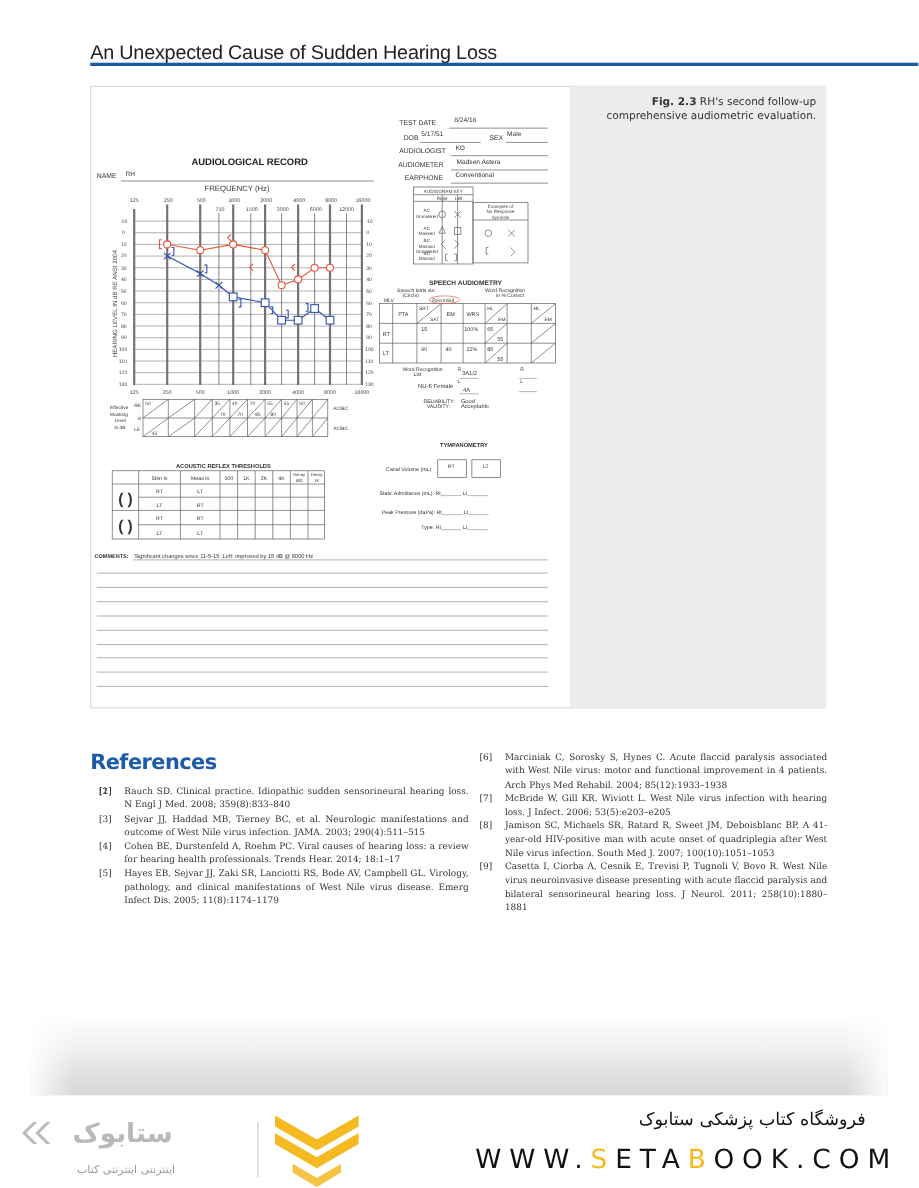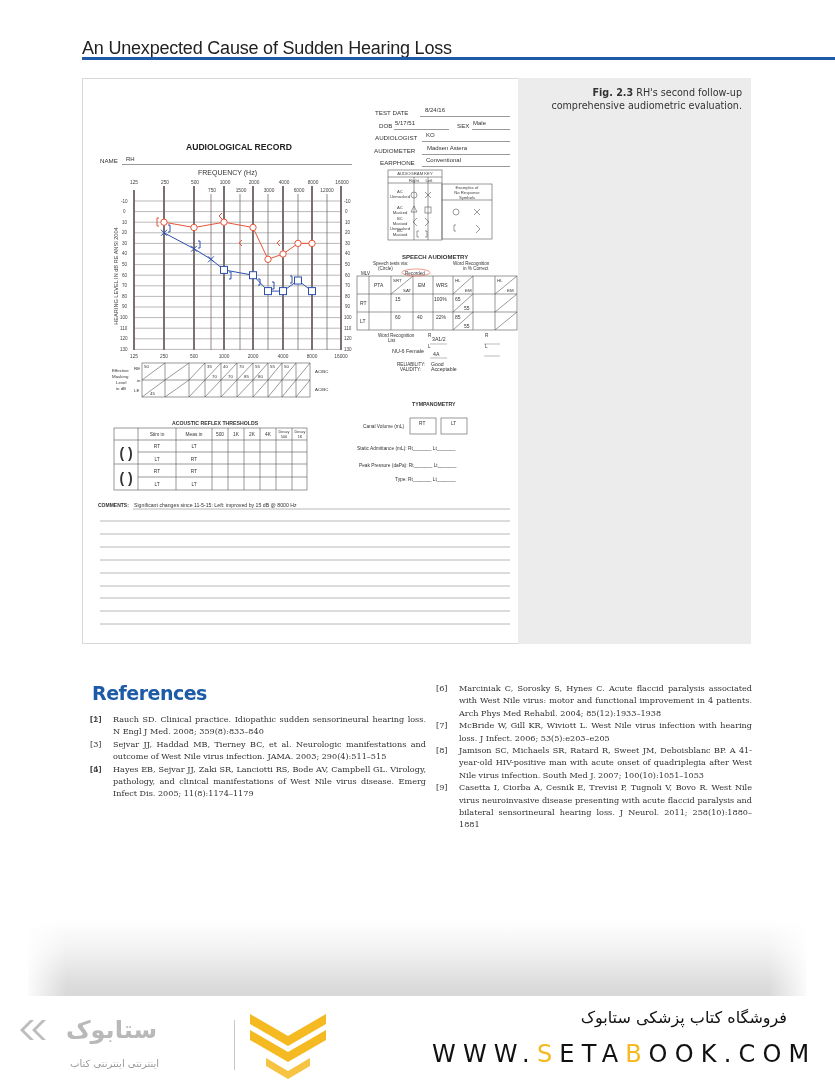--- a/index.html
+++ b/index.html
@@ -7,29 +7,29 @@
   body { position: relative; font-family: "Liberation Sans", sans-serif; color: #222; }
 
   .running-head { position: absolute; left: 82px; top: 38px; font-family: "Liberation Sans", sans-serif; font-size: 18px; color: #222; letter-spacing: -0.2px; }
   .head-rule { position: absolute; left: 82px; top: 57px; width: 753px; height: 3px; background: #1d5aa8; }
 
   .figure-frame { position: absolute; left: 82px; top: 78px; width: 669px; height: 566px; border: 1px solid #d8d8d8; background: #fff; }
   .caption-panel { position: absolute; left: 518px; top: 78px; width: 233px; height: 566px; background: #ececec; }
   .caption { position: absolute; left: 527px; top: 86px; width: 215px; font-family: "DejaVu Sans", sans-serif; font-size: 9.6px; line-height: 13px; color: #333; text-align: right; }
   .caption b { font-weight: bold; }
 
-  .form { position: absolute; left: 82px; top: 78px; width: 436px; height: 566px; font-family: "Liberation Sans", sans-serif; color: #333; }
+  .form { position: absolute; left: 70px; top: 78px; width: 436px; height: 566px; font-family: "Liberation Sans", sans-serif; color: #333; }
   .form .lbl { position: absolute; font-size: 6.2px; color: #333; white-space: nowrap; }
   .form .val { position: absolute; font-size: 6px; color: #333; white-space: nowrap; }
   .form .line { position: absolute; height: 1px; background: #9a9a9a; }
   .form .title { position: absolute; font-weight: bold; font-size: 8.6px; color: #222; }
 
   svg text { font-family: "Liberation Sans", sans-serif; }
 
-  .references-title { position: absolute; left: 92px; top: 682px; font-family: "DejaVu Sans", sans-serif; font-weight: bold; font-size: 19px; color: #1d5aa8; letter-spacing: -0.5px; }
+  .references-title { position: absolute; left: 82px; top: 682px; font-family: "DejaVu Sans", sans-serif; font-weight: bold; font-size: 19px; color: #1d5aa8; letter-spacing: -0.5px; }
   .ref-col { position: absolute; font-family: "DejaVu Serif", serif; font-size: 8.1px; line-height: 12.4px; color: #333; }
   .ref-col.left { left: 90px; top: 713px; width: 336px; }
   .ref-col.right { left: 436px; top: 682px; width: 316px; }
   .ref { position: relative; padding-left: 23px; text-align: justify; }
   .ref .num { position: absolute; left: 0; top: 0; }
 
   .fade-band { position: absolute; left: 28px; top: 920px; width: 779px; height: 76px;
     background: linear-gradient(to bottom, rgba(255,255,255,1) 0%, #f2f2f2 40%, #dcdcdc 85%, #d8d8d8 100%); }
   .fade-band::before { content: ""; position: absolute; inset: 0;
     background: linear-gradient(to right, rgba(255,255,255,0.9) 0%, rgba(255,255,255,0) 5%, rgba(255,255,255,0) 95%, rgba(255,255,255,0.9) 100%); }
@@ -429,21 +429,21 @@
       </g>
     </g>
   </svg>
 </div>
 
 <div class="references-title">References</div>
 <div class="ref-col left">
   <div class="ref"><span class="num">[1]</span></div>
   <div class="ref"><span class="num">[2]</span><span>Rauch SD. Clinical practice. Idiopathic sudden sensorineural hearing loss. N Engl J Med. 2008; 359(8):833–840</span></div>
   <div class="ref"><span class="num">[3]</span><span>Sejvar JJ, Haddad MB, Tierney BC, et al. Neurologic manifestations and outcome of West Nile virus infection. JAMA. 2003; 290(4):511–515</span></div>
-  <div class="ref"><span class="num">[4]</span></div>
+  <div class="ref"><span class="num">[4]</span><span>Cohen BE, Durstenfeld A, Roehm PC. Viral causes of hearing loss: a review for hearing health professionals. Trends Hear. 2014; 18:1–17</span></div>
   <div class="ref"><span class="num">[5]</span><span>Hayes EB, Sejvar JJ, Zaki SR, Lanciotti RS, Bode AV, Campbell GL. Virology, pathology, and clinical manifestations of West Nile virus disease. Emerg Infect Dis. 2005; 11(8):1174–1179</span></div>
 </div>
 <div class="ref-col right">
   <div class="ref"><span class="num">[6]</span><span>Marciniak C, Sorosky S, Hynes C. Acute flaccid paralysis associated with West Nile virus: motor and functional improvement in 4 patients. Arch Phys Med Rehabil. 2004; 85(12):1933–1938</span></div>
   <div class="ref"><span class="num">[7]</span><span>McBride W, Gill KR, Wiviott L. West Nile virus infection with hearing loss. J Infect. 2006; 53(5):e203–e205</span></div>
   <div class="ref"><span class="num">[8]</span><span>Jamison SC, Michaels SR, Ratard R, Sweet JM, Deboisblanc BP. A 41-year-old HIV-positive man with acute onset of quadriplegia after West Nile virus infection. South Med J. 2007; 100(10):1051–1053</span></div>
   <div class="ref"><span class="num">[9]</span><span>Casetta I, Ciorba A, Cesnik E, Trevisi P, Tugnoli V, Bovo R. West Nile virus neuroinvasive disease presenting with acute flaccid paralysis and bilateral sensorineural hearing loss. J Neurol. 2011; 258(10):1880–1881</span></div>
 </div>
 
 <div class="fade-band"></div>

